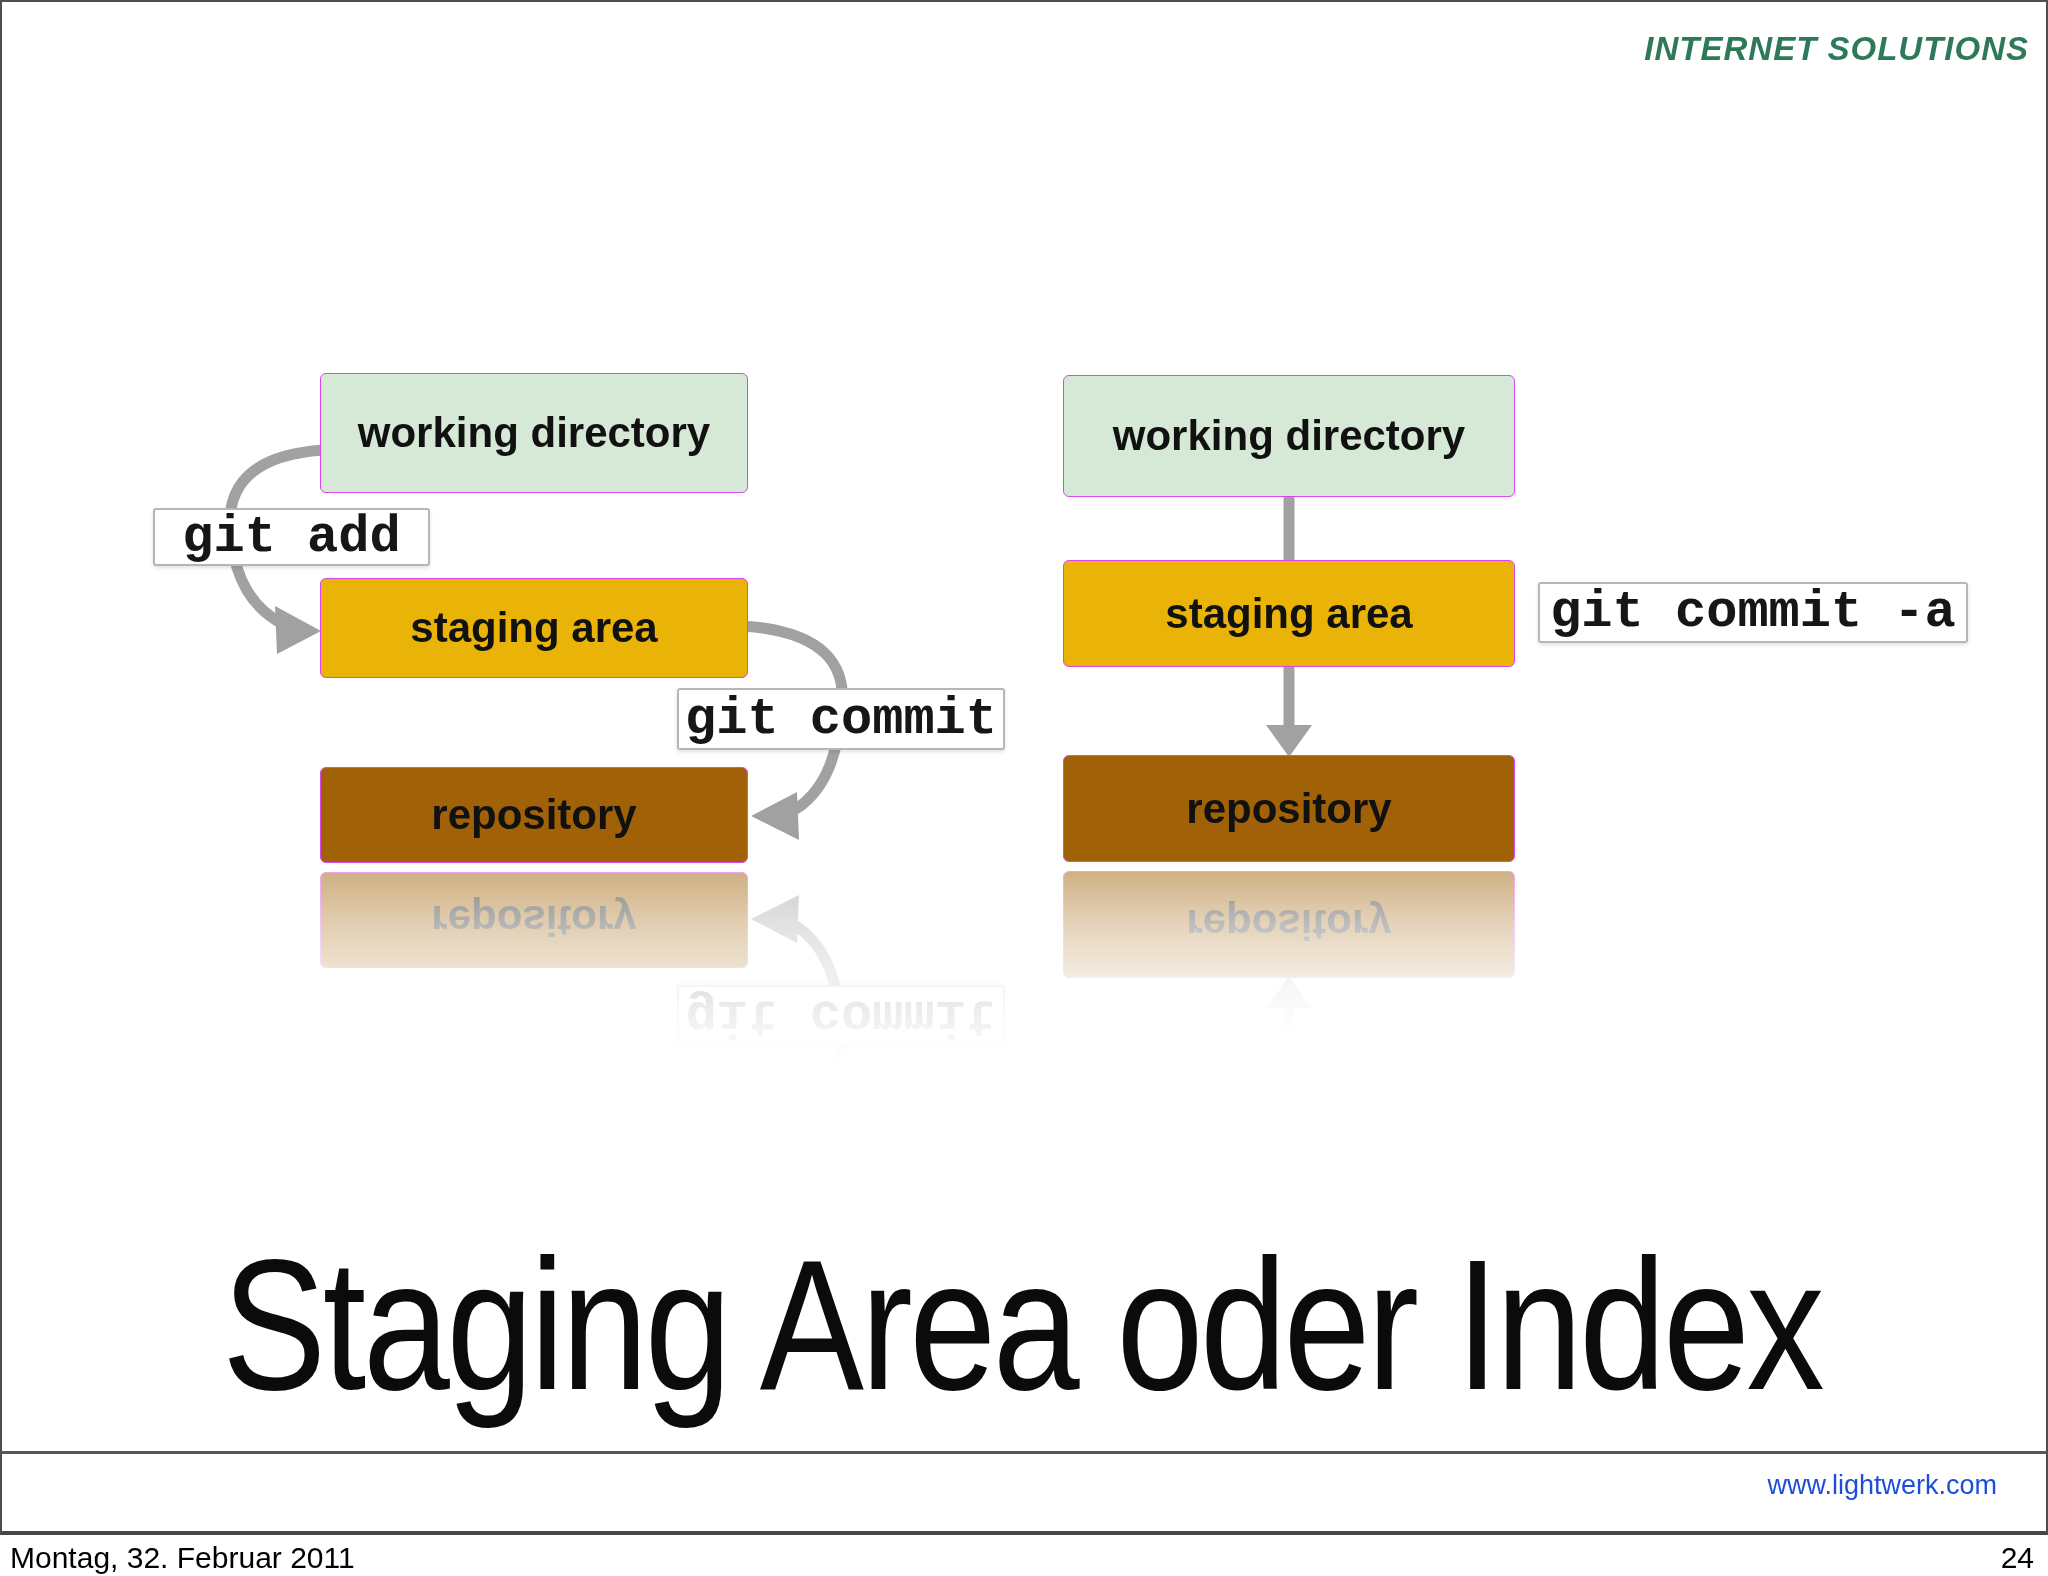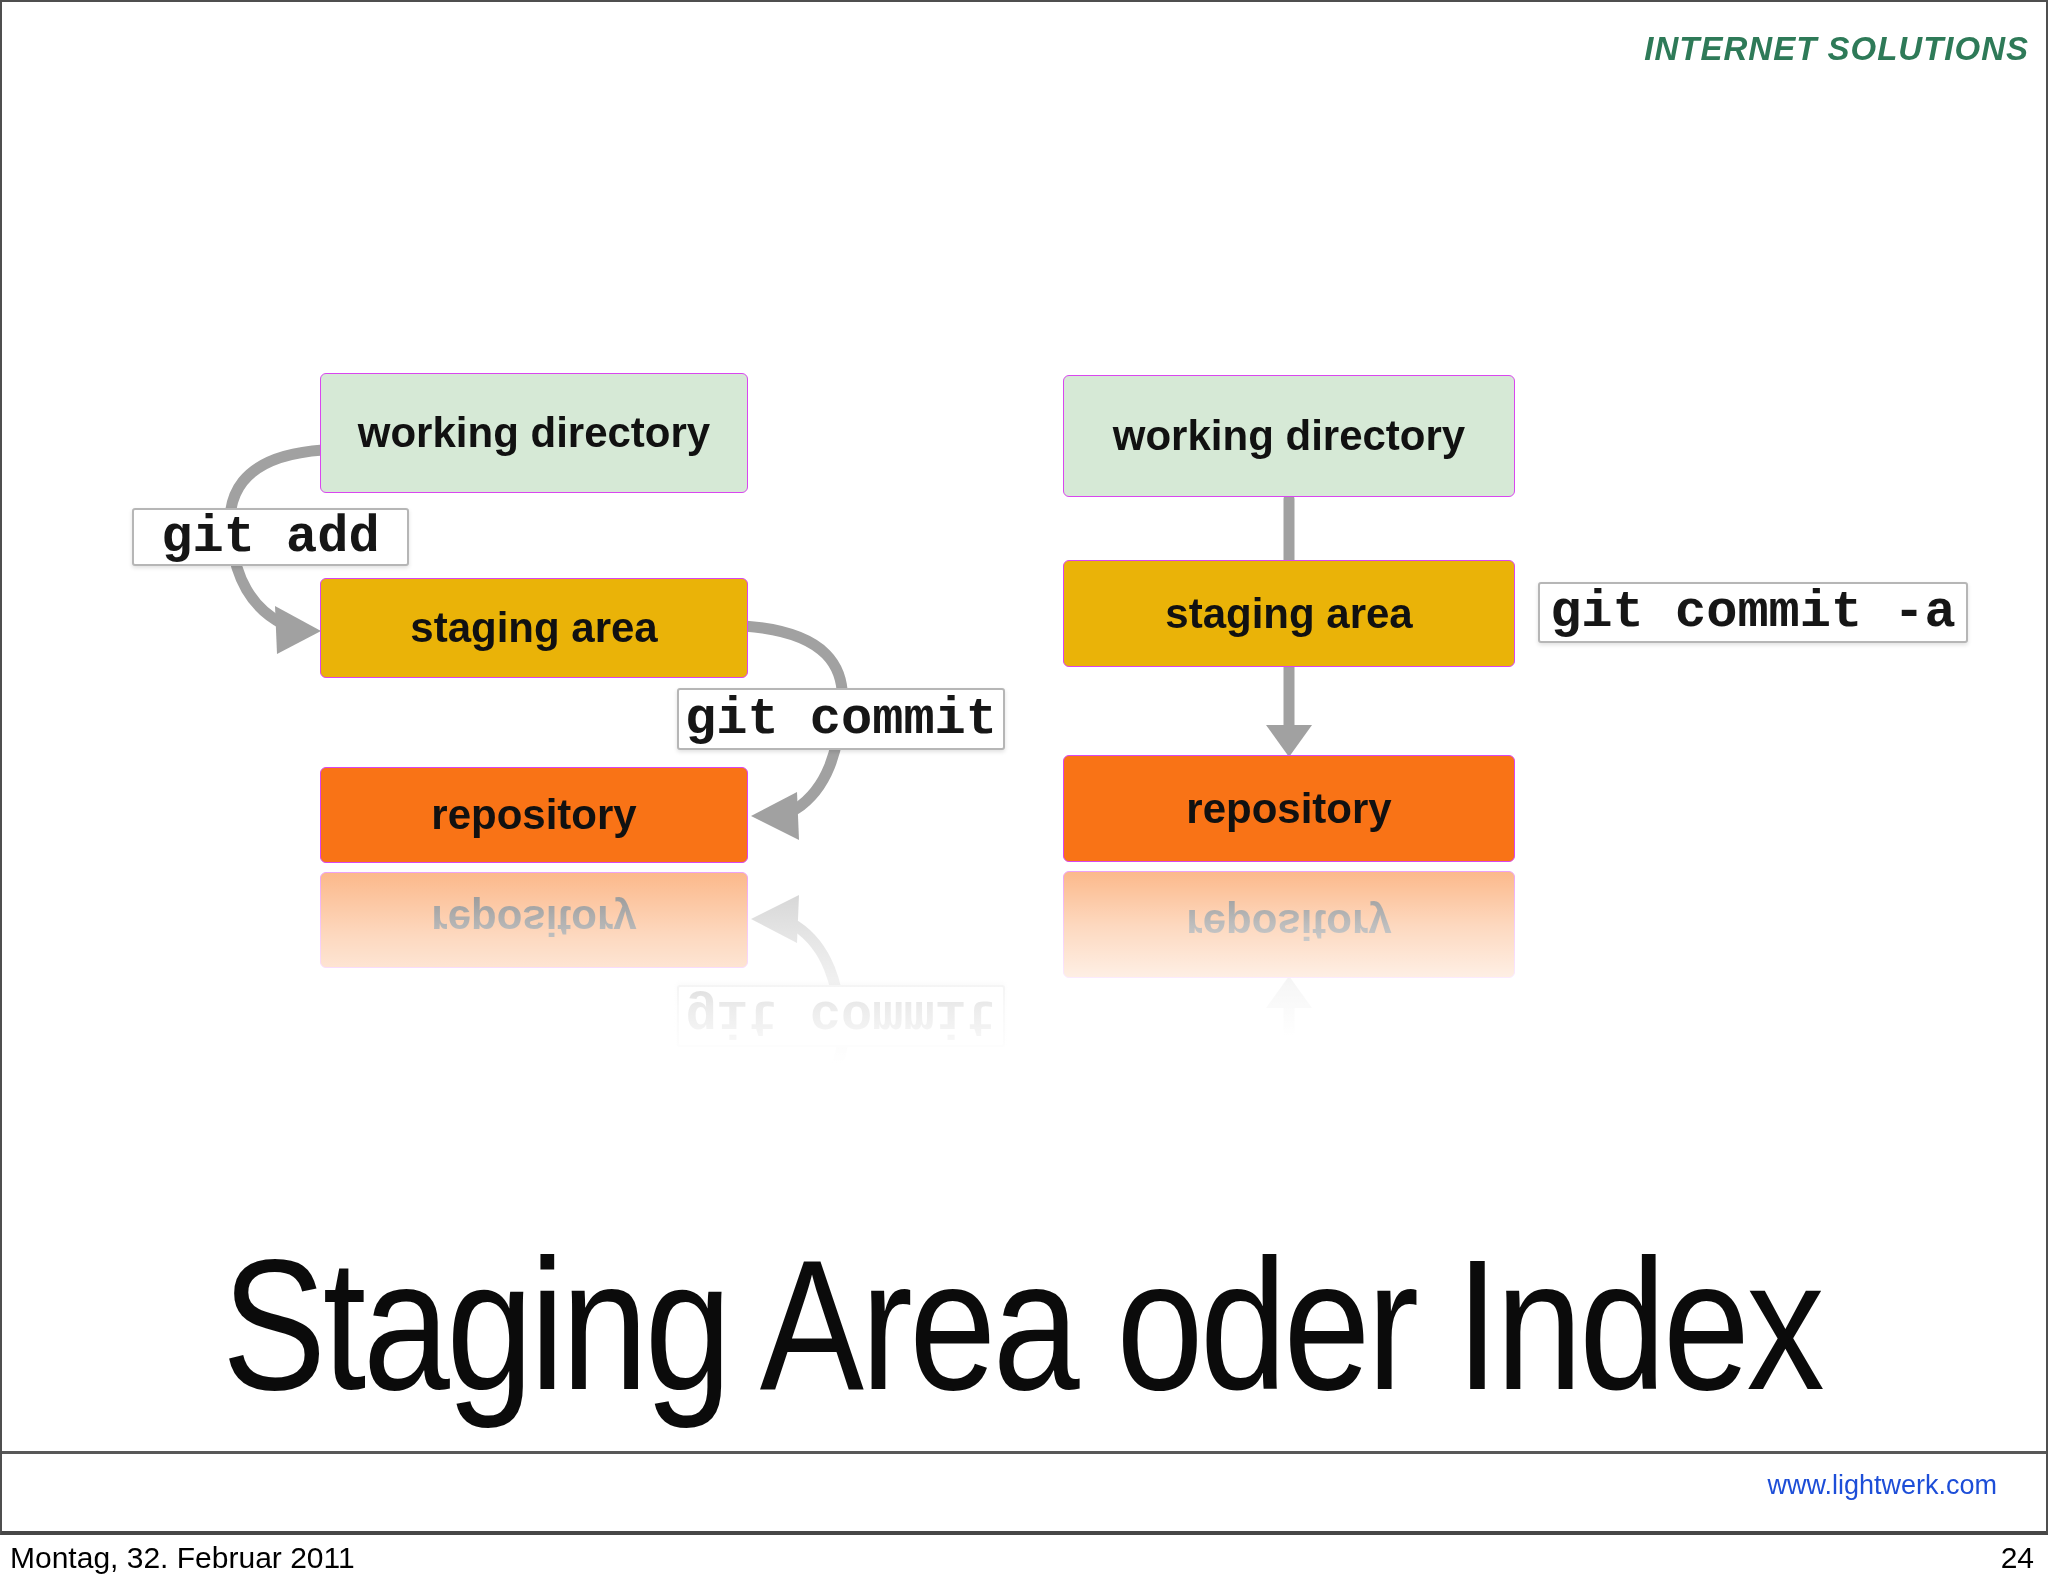--- a/index.html
+++ b/index.html
@@ -17,21 +17,21 @@
           background:repeating-linear-gradient(to bottom,#2e7a58 0 7px,transparent 7px 11px);}
   .logo-tag{font-size:33px;font-style:italic;font-weight:700;letter-spacing:1px;margin-top:2px;
             margin-right:2px;}
 
   
   .box{position:absolute;box-sizing:border-box;border:1px solid #d946ef;border-radius:6px;
        display:flex;align-items:center;justify-content:center;
        font-size:42px;font-weight:700;color:#111;}
   .green{background:#d6e9d6;}
   .orange{background:#eab308;}
-  .blue{background:#f97316;}
+  .blue{background:#a16207;}
 
   
   .cmd{position:absolute;box-sizing:border-box;background:#ffffff;border:2px solid #b6b6b6;
        border-radius:3px;box-shadow:0 2px 4px rgba(0,0,0,0.12);
        display:flex;align-items:center;justify-content:center;
        font-family:"Liberation Mono",monospace;font-size:52px;font-weight:700;color:#161616;
        white-space:nowrap;}
 
   svg.arrows{position:absolute;left:0;top:0;pointer-events:none;}
   .arrow-stroke{fill:none;stroke:#a1a1a1;stroke-width:11;stroke-linecap:round;}
@@ -69,21 +69,21 @@
 
     <line class="arrow-stroke" x1="1289" y1="499" x2="1289" y2="562" stroke-width="9"></line>
 
     <line class="arrow-stroke" x1="1289" y1="665" x2="1289" y2="726" stroke-width="10"></line>
     <polygon class="arrow-head" points="1289,757 1266,725 1312,725"></polygon>
   </svg>
 
   <div class="box green" style="left:320px;top:373px;width:428px;height:120px;">
     <span>working directory</span>
   </div>
-  <div class="cmd" style="left:132px;top:508px;width:277px;height:58px;text-align:right;">
+  <div class="cmd" style="left:153px;top:508px;width:277px;height:58px;text-align:right;">
     <span>git add</span>
   </div>
   <div class="box orange" style="left:320px;top:578px;width:428px;height:100px;">
     <span>staging area</span>
   </div>
   <div class="cmd" style="left:677px;top:688px;width:328px;height:62px;">
     <span>git commit</span>
   </div>
   <div class="box blue" style="left:320px;top:767px;width:428px;height:96px;">
     <span>repository</span>

